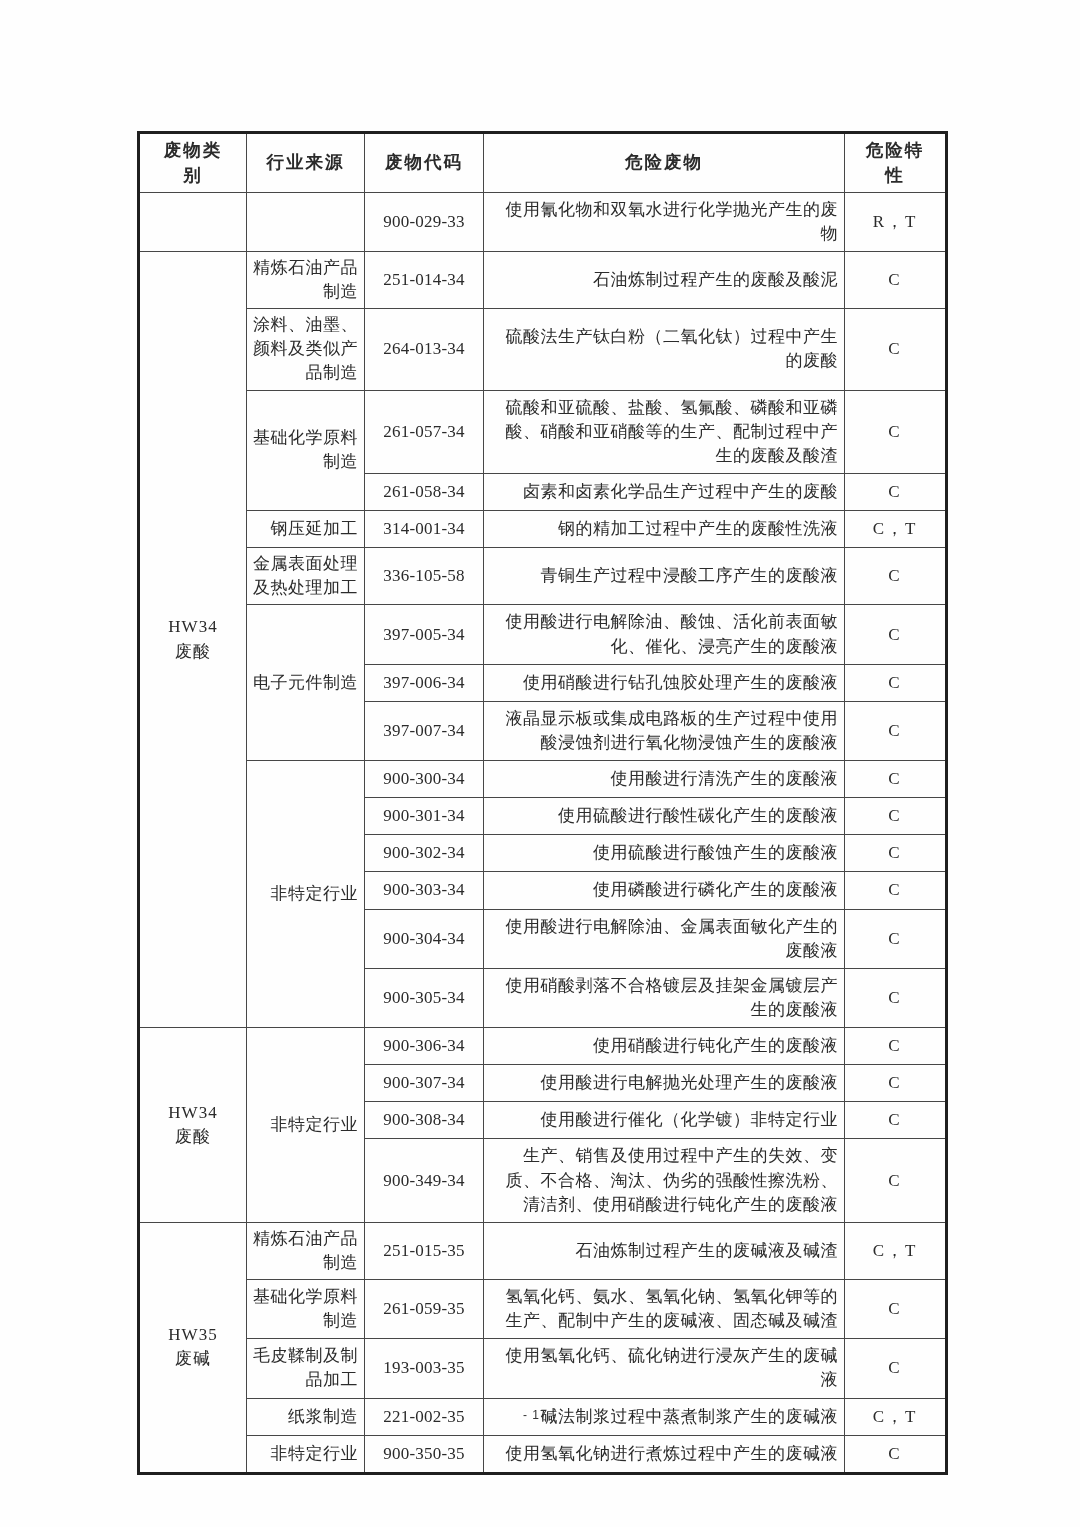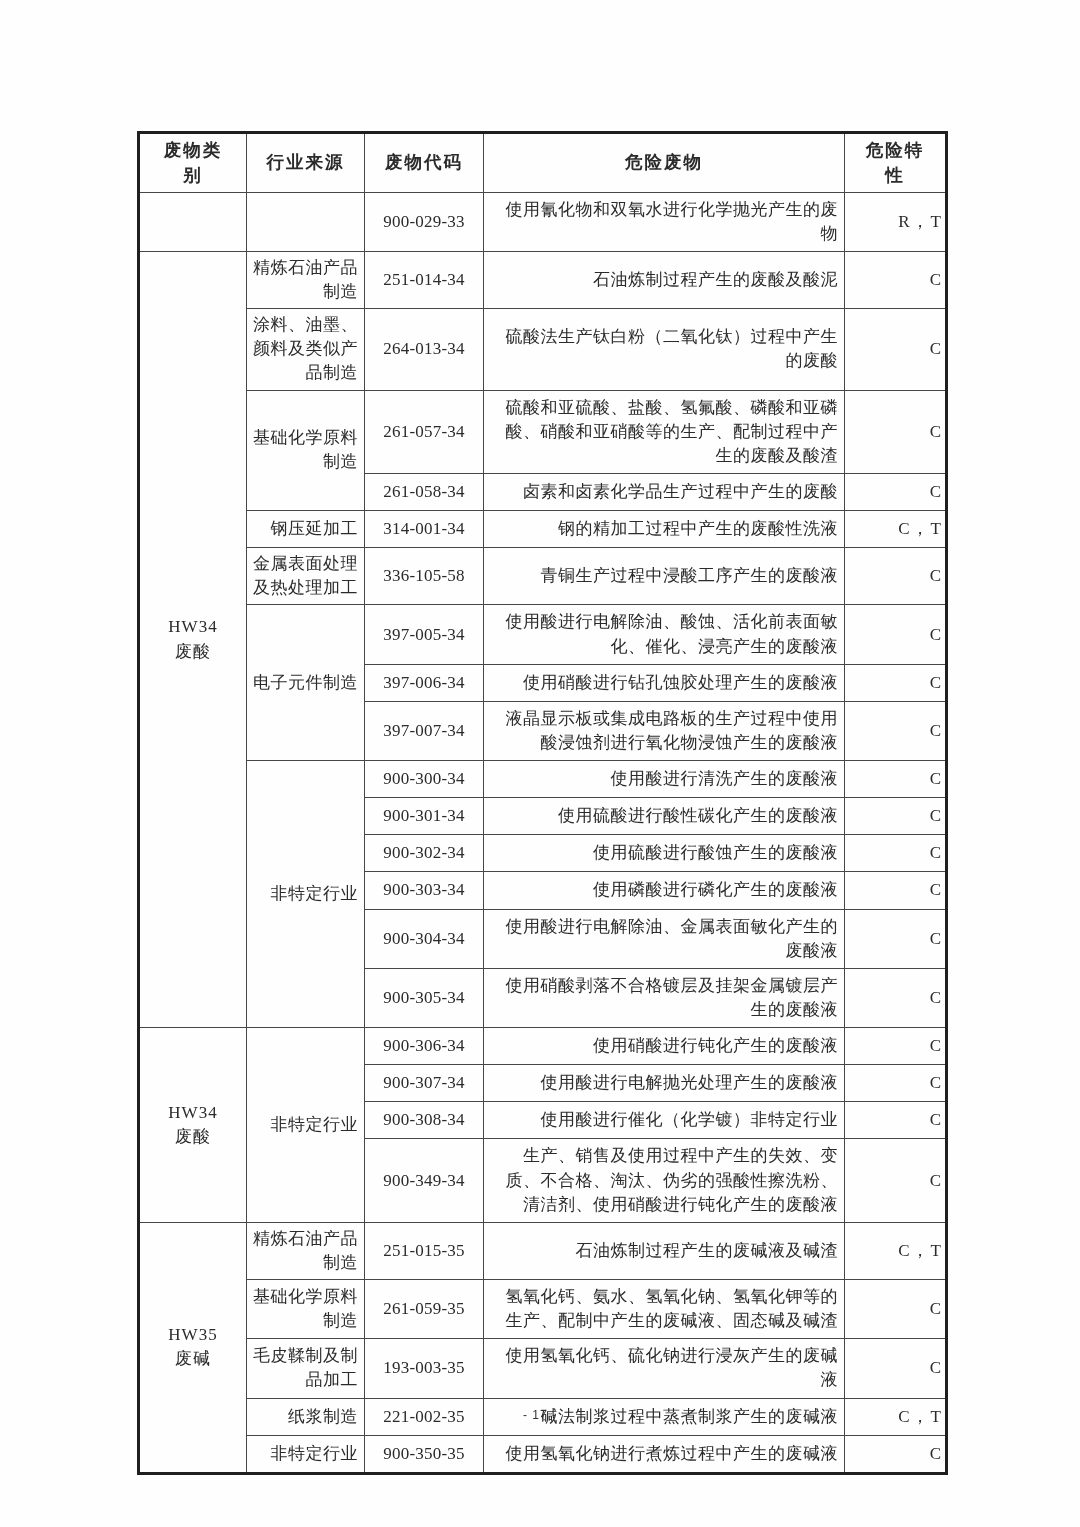--- a/index.html
+++ b/index.html
@@ -55,21 +55,21 @@
     text-align: center;
     padding: 6px 2px;
     letter-spacing: 0.2px;
     font-size: 17px;
   }
   td.cell-desc {
     text-align: right;
     padding: 5px 6px 5px 7px;
   }
   td.cell-char {
-    text-align: right;
+    text-align: center;
     padding: 4px 2px;
     letter-spacing: 2px;
   }
   .page-footer {
     position: absolute;
     left: 0; right: 0;
     top: 1408px;
     text-align: center;
     font-family: "Liberation Sans", "DejaVu Sans", sans-serif;
     font-size: 12px;

